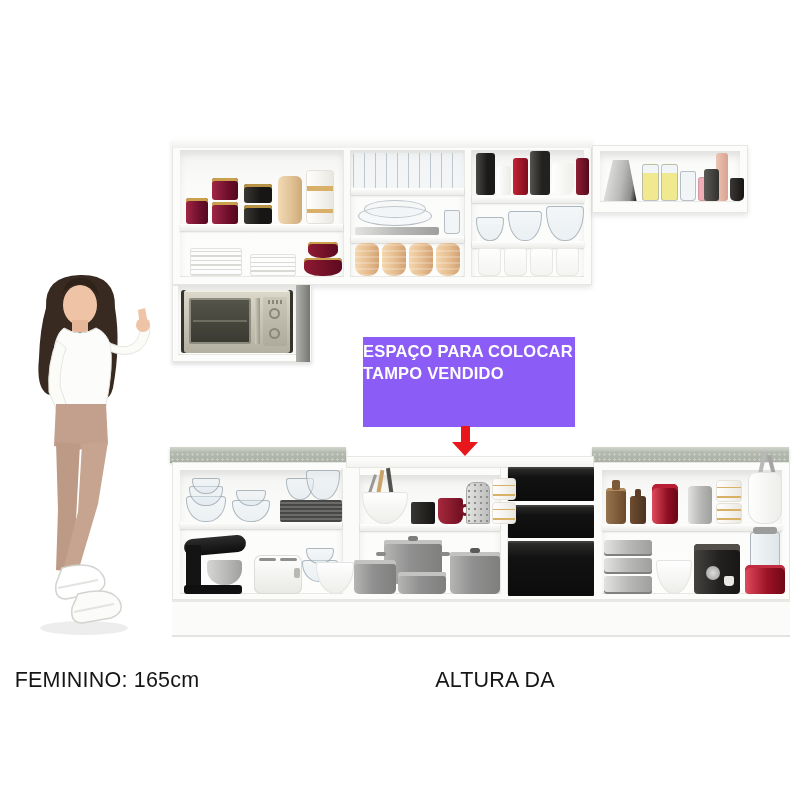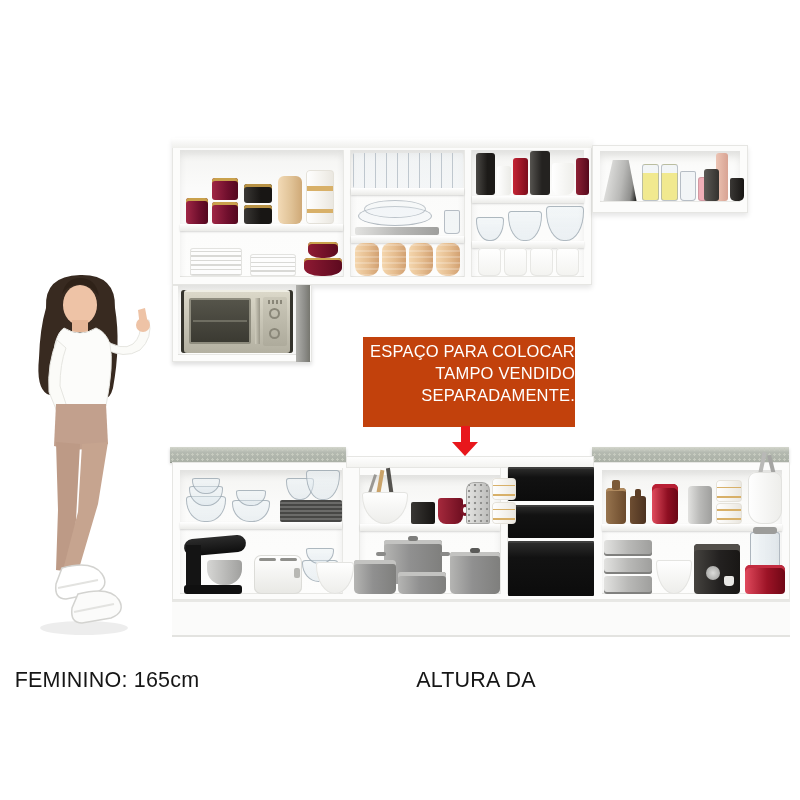--- a/index.html
+++ b/index.html
@@ -21,21 +21,21 @@
   .gglass{border:1px solid rgba(150,160,170,.65);background:rgba(232,238,242,.5);border-radius:2px 2px 4px 4px}
   .pstack{background:repeating-linear-gradient(#fdfdfd 0 3px,#d9d9d6 3px 4.5px);border-radius:3px;box-shadow:inset 0 0 0 1px #e3e3e0}
   .dkstack{background:repeating-linear-gradient(#474745 0 2.5px,#6b6b69 2.5px 4px);border-radius:2px}
   .tanjar{background:repeating-linear-gradient(0deg,rgba(255,255,255,.22) 0 2px,transparent 2px 6px),linear-gradient(90deg,#f4d6ad,#e5bc8e 55%,#d2a172);border-radius:8px 8px 10px 10px}
   .wjar{background:linear-gradient(180deg,transparent 30%,#d8b068 30% 38%,transparent 38% 72%,#d8b068 72% 80%,transparent 80%),linear-gradient(90deg,#ffffff,#f3f1ec 60%,#e9e6df);border-radius:4px;box-shadow:inset 0 0 0 1px #e5e2da}
   .wbox{background:linear-gradient(#ffffff,#f3f3f0);border-radius:4px 4px 6px 6px;box-shadow:inset 0 0 0 1px #e7e7e4}
   .pot{background:linear-gradient(90deg,#b5b5b3,#909090 45%,#7f7f7d);border-radius:3px 3px 5px 5px;box-shadow:inset 0 4px 0 #c3c3c1}
   .silver{background:linear-gradient(90deg,#e2e2e0,#b9b9b7 50%,#9f9f9d)}
   .bowl-white{background:linear-gradient(#ffffff,#ededea);border-radius:8% 8% 50% 50%/10% 10% 90% 90%;box-shadow:inset 0 0 0 1px #e4e4e1}
   
-  .banner{position:absolute;background:#c2410c;color:#fff;font-weight:normal;text-align:right;font-size:16.5px;line-height:22px;padding-top:3px;letter-spacing:.2px}
+  .banner{position:absolute;background:#8b5cf6;color:#fff;font-weight:bold;text-align:left;font-size:16.5px;line-height:22px;padding-top:3px;letter-spacing:.2px}
   .arrowstem{position:absolute;background:#e8171c}
   .arrowhead{position:absolute;width:0;height:0;border-left:13px solid transparent;border-right:13px solid transparent;border-top:14px solid #e8171c}
   .caption{position:absolute;color:#161616;font-size:21.5px;line-height:27px;text-align:center;letter-spacing:.2px}
 </style>
 </head>
 <body>
 
 <div class="stage">
 
   <svg class="abs" viewBox="0 0 160 368" style="left:22px;top:272px;width:160px;height:368px">
@@ -141,21 +141,20 @@
     <i style="left:74px;top:8px;width:5px;height:46px;background:linear-gradient(90deg,#cfccbd,#9a9789)"></i>
     <i style="left:82px;top:7px;width:24px;height:49px;background:linear-gradient(#cbc8b9,#aeab9c);border-radius:2px"></i>
     <i style="left:88px;top:18px;width:11px;height:11px;border:2px solid #8a8779;border-radius:50%"></i>
     <i style="left:88px;top:38px;width:11px;height:11px;border:2px solid #8a8779;border-radius:50%"></i>
     <i style="left:87px;top:10px;width:14px;height:4px;background:repeating-linear-gradient(90deg,#8a8779 0 2px,transparent 2px 4px)"></i>
   </div>
 
   <div class="banner" style="left:363px;top:337px;width:212px;height:90px">
     <div>ESPAÇO PARA COLOCAR</div>
     <div>TAMPO VENDIDO</div>
-    <div>SEPARADAMENTE.</div>
   </div>
   <i class="arrowstem" style="left:461px;top:426px;width:9px;height:17px"></i>
   <i class="arrowhead" style="left:452px;top:442px"></i>
 
   <div class="counter" style="left:170px;top:447px;width:176px;height:15px"></div>
   <div class="counter" style="left:592px;top:447px;width:197px;height:15px"></div>
   <div class="abs" style="left:172px;top:462px;width:618px;height:138px;background:#fcfcfb;box-shadow:inset 0 0 0 1px #e6e6e3"></div>
   <div class="whitetop" style="left:346px;top:456px;width:248px;height:12px"></div>
 
   <div class="inner" style="left:180px;top:470px;width:162px;height:124px"></div>
@@ -234,17 +233,17 @@
   <i style="left:724px;top:576px;width:10px;height:10px;background:#e8e8e5;border-radius:2px 2px 4px 4px"></i>
   <i style="left:750px;top:532px;width:30px;height:36px;border:1px solid rgba(150,160,170,.7);background:linear-gradient(90deg,rgba(240,245,248,.8),rgba(205,215,222,.6));border-radius:3px"></i>
   <i style="left:753px;top:527px;width:24px;height:7px;background:#9c9c9a;border-radius:3px"></i>
   <i style="left:745px;top:565px;width:40px;height:29px;background:linear-gradient(90deg,#e0495c,#9c1326 55%,#6f0715);border-radius:5px 5px 4px 4px;box-shadow:inset 0 3px 0 #c22c40"></i>
 
   <div class="plinth" style="left:172px;top:600px;width:618px;height:37px"></div>
 
   <div class="caption" style="left:2px;top:667px;width:210px">
     <div>FEMININO: 165cm</div>
   </div>
-  <div class="caption" style="left:376px;top:667px;width:200px">
+  <div class="caption" style="left:395px;top:667px;width:200px">
     <div>ALTURA DA</div>
   </div>
 
 </div>
 
 </body></html>

